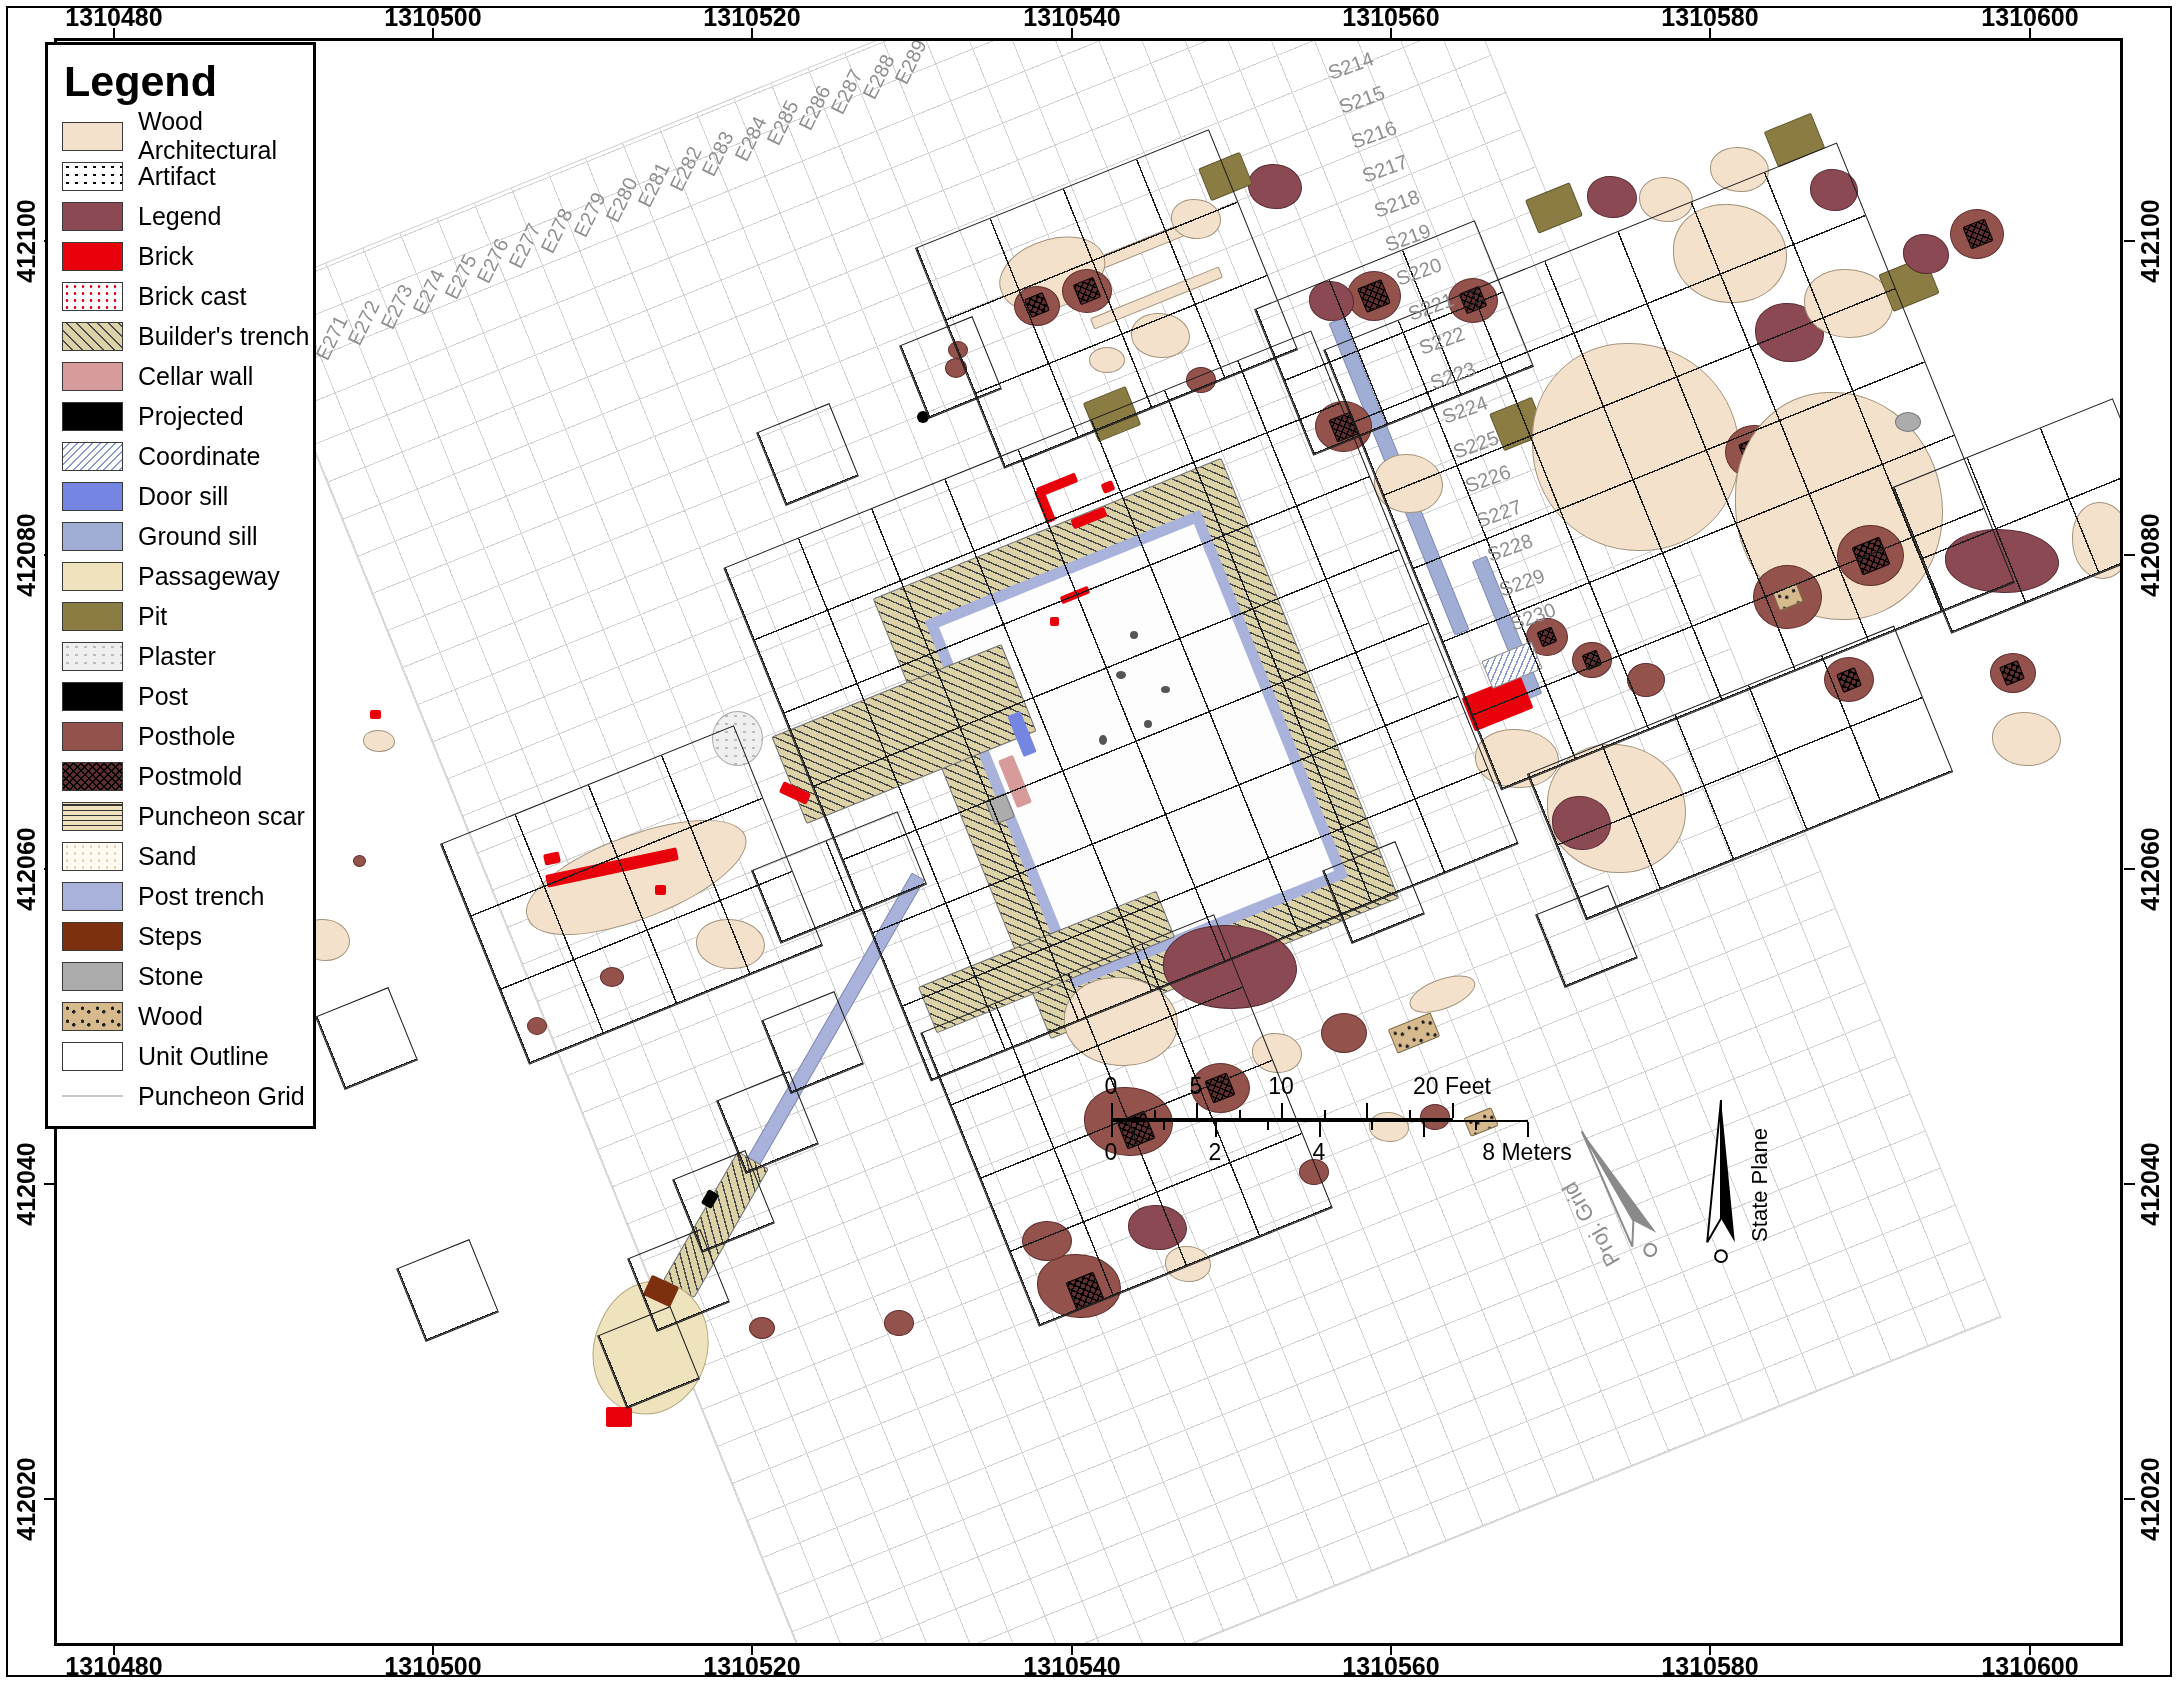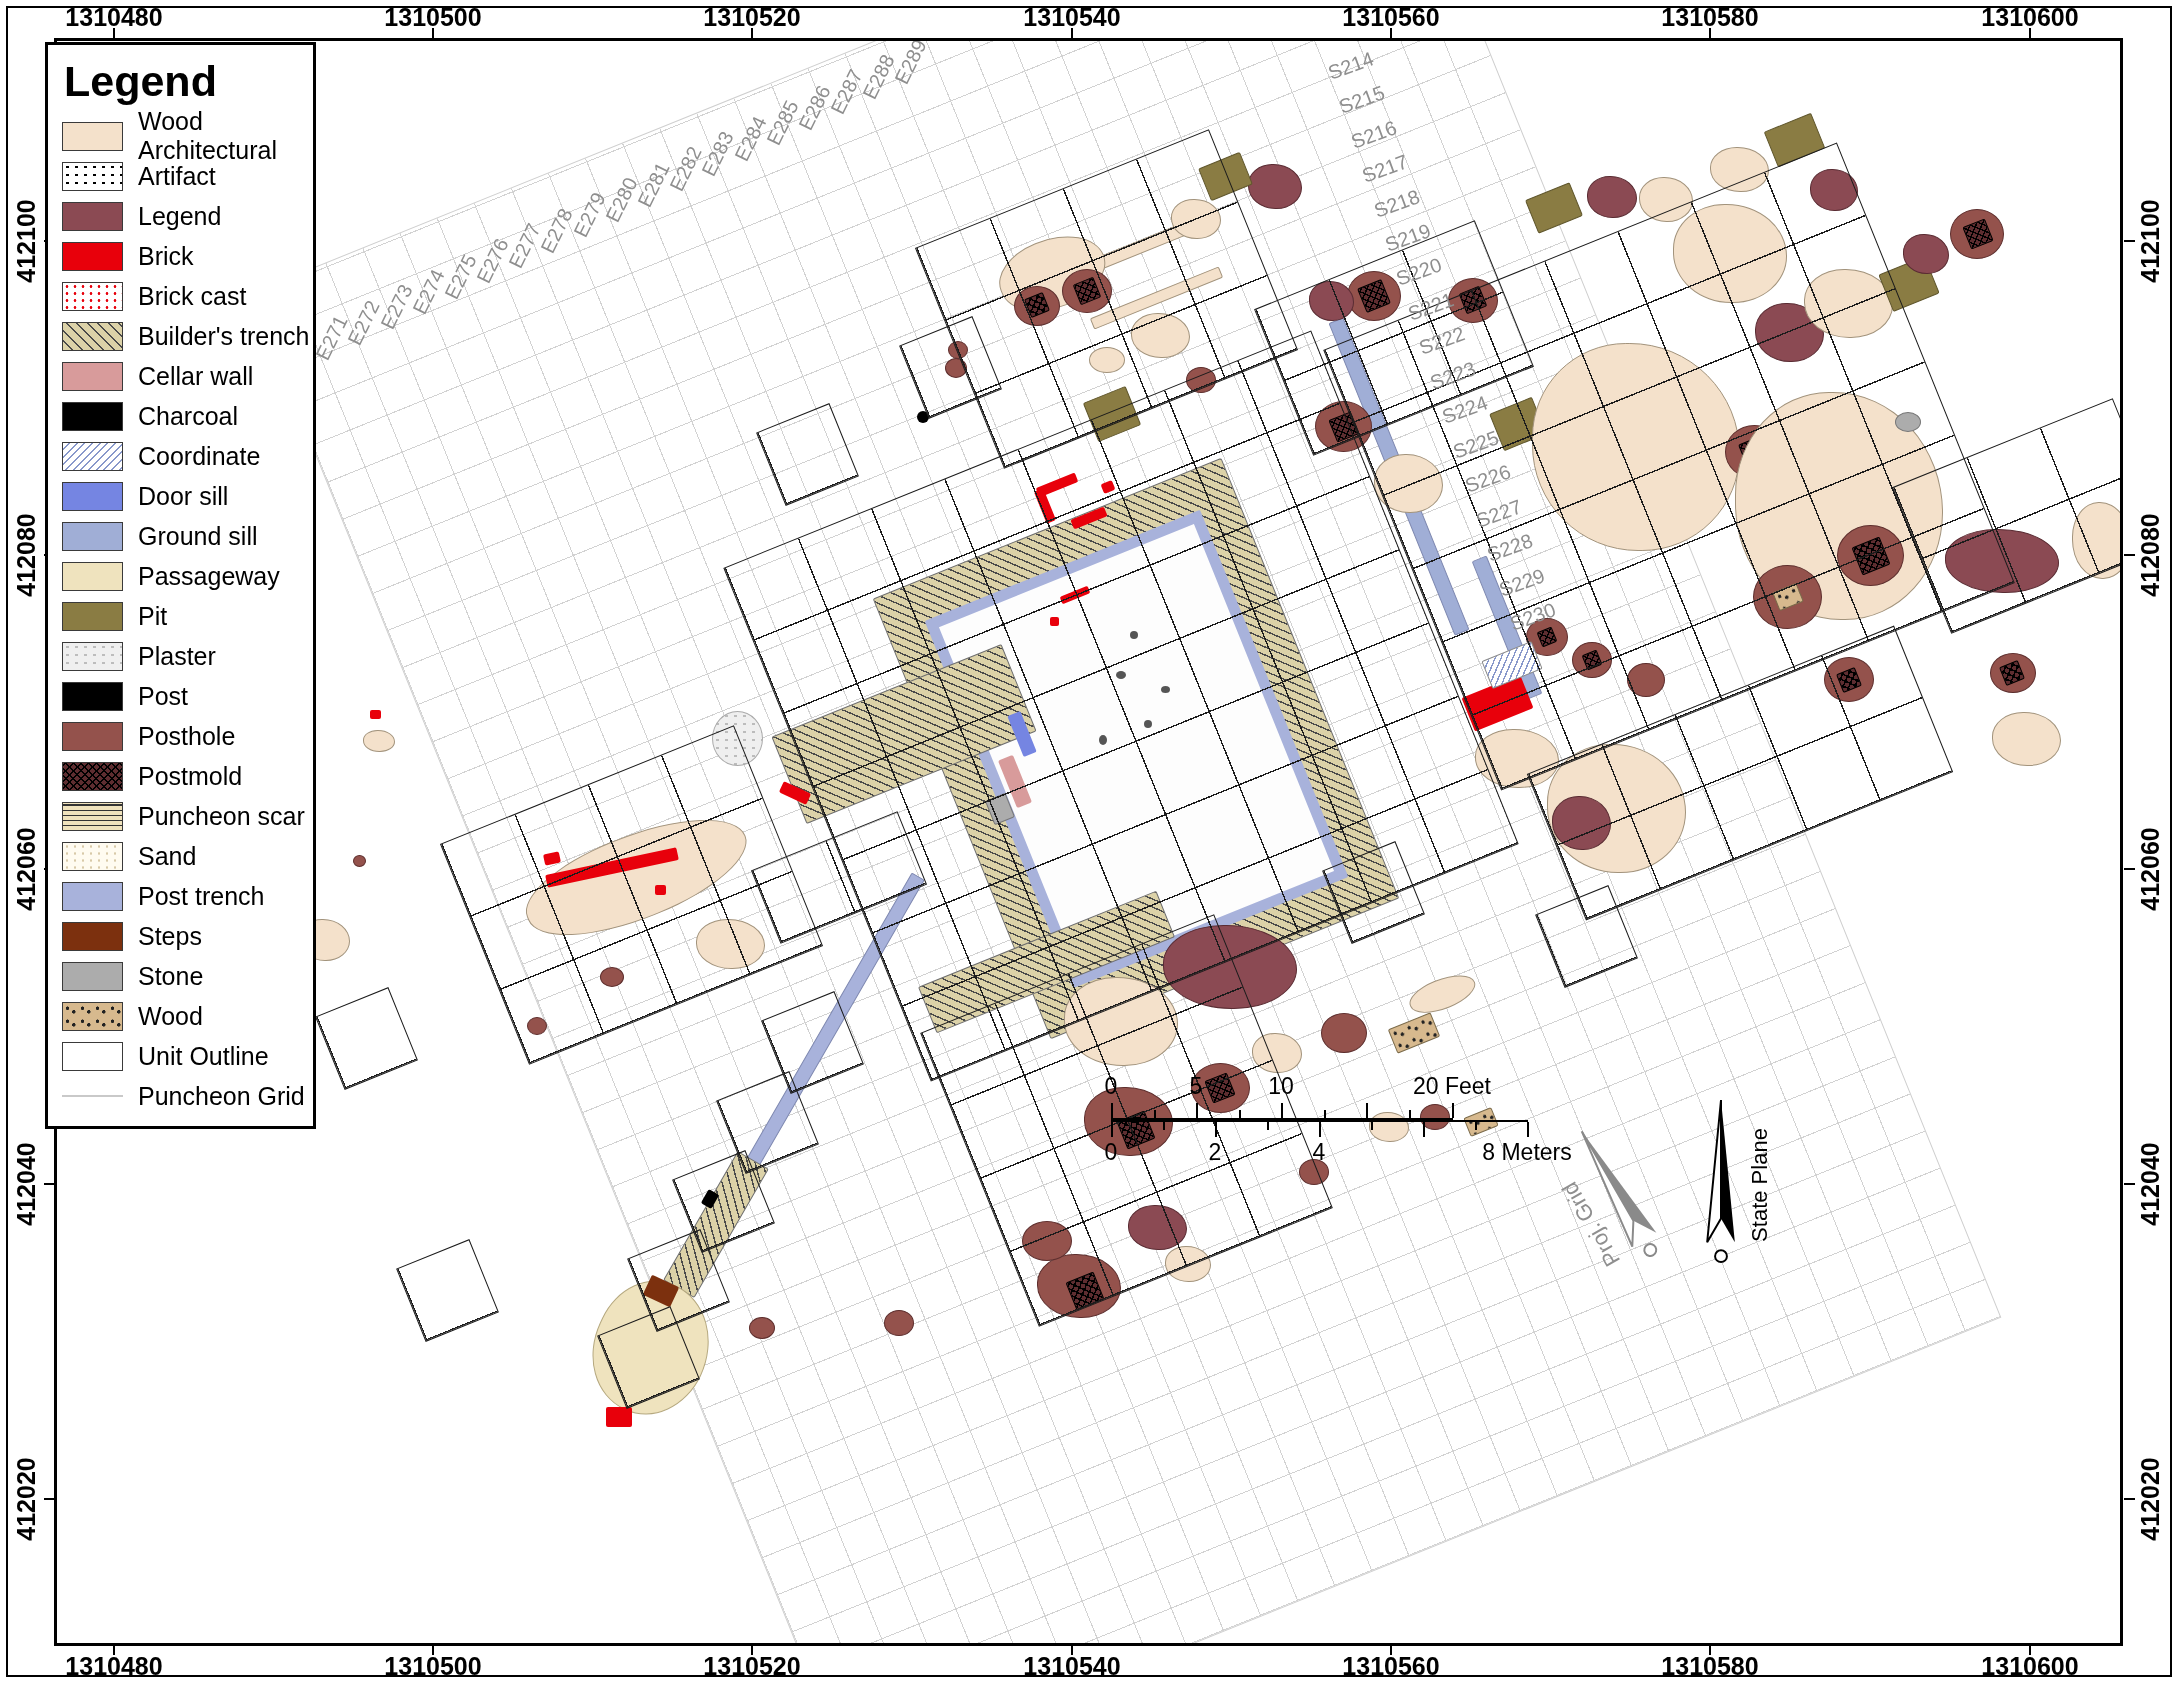--- a/index.html
+++ b/index.html
@@ -388,21 +388,21 @@
         <div class="lrow">
           <div class="sw f-builders"></div>
           <div class="llab">Builder's trench</div>
         </div>
         <div class="lrow">
           <div class="sw f-cellarwall"></div>
           <div class="llab">Cellar wall</div>
         </div>
         <div class="lrow">
           <div class="sw f-charcoal"></div>
-          <div class="llab">Charcoal</div>
+          <div class="llab">Projected</div>
         </div>
         <div class="lrow">
           <div class="sw f-concretion"></div>
           <div class="llab">Coordinate</div>
         </div>
         <div class="lrow">
           <div class="sw f-doorsill"></div>
           <div class="llab">Door sill</div>
         </div>
         <div class="lrow">

